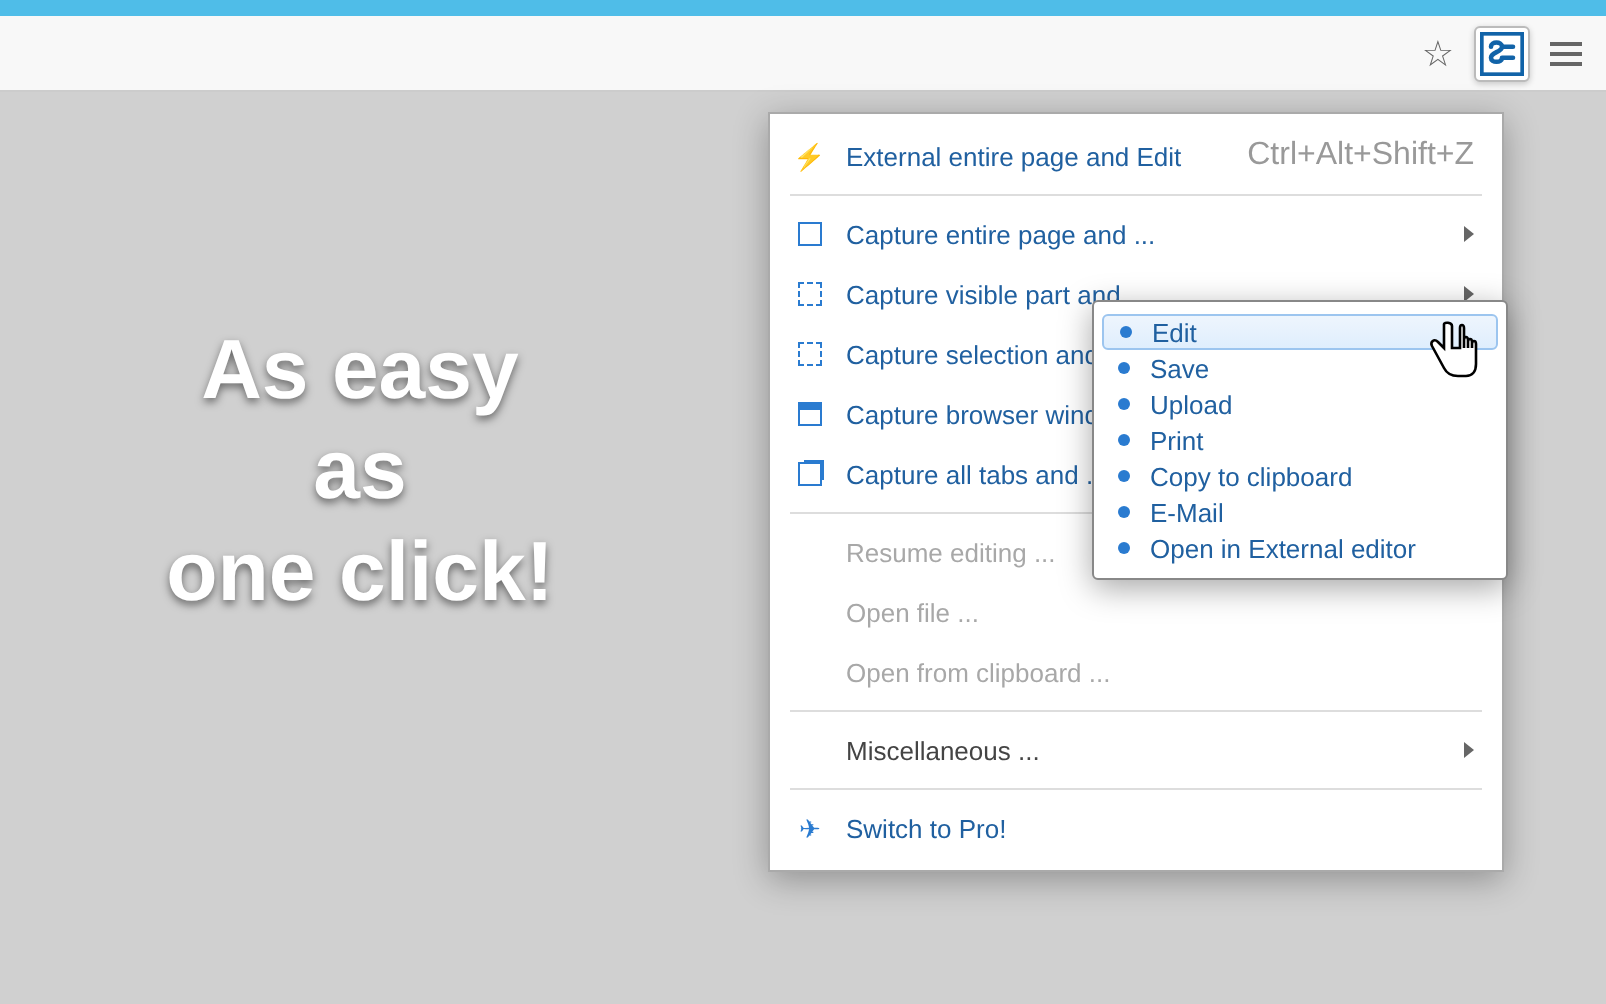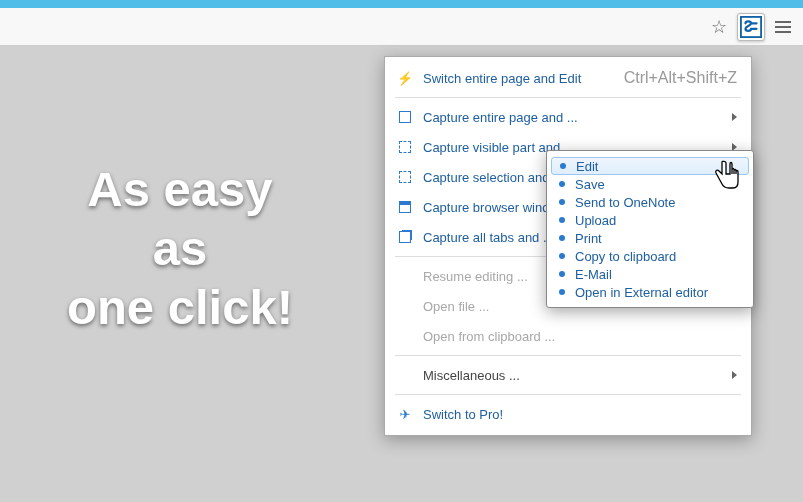--- a/index.html
+++ b/index.html
@@ -48,21 +48,21 @@
     gap: 3px;
   }
   .icon-btn.hamburger span {
     width: 16px; height: 2px; background: #666;
   }
   .tagline {
     position: absolute;
     left: 40px;
     top: 160px;
     color: #fff;
-    font-size: 49px;
+    font-size: 42px;
     font-weight: bold;
     line-height: 1.2;
     text-align: center;
     text-shadow: 0 2px 4px rgba(0,0,0,.5);
     width: 280px;
   }
   .menu {
     position: absolute;
     top: 56px;
     left: 384px;
@@ -177,21 +177,21 @@
 
 <div class="tagline">
   <div>As easy</div>
   <div>as</div>
   <div>one click!</div>
 </div>
 
 <div class="menu">
   <div class="menu-item">
     <span class="mi-icon lightning">⚡</span>
-    <span class="mi-label">Switch entire page and Edit</span>
+    <span class="mi-label">External entire page and Edit</span>
     <span class="mi-kbd">Ctrl+Alt+Shift+Z</span>
   </div>
   <div class="menu-sep"></div>
   <div class="menu-item">
     <span class="mi-icon">
         <span class="sq-icon"></span>
       </span>
     <span class="mi-label">Capture entire page and ...</span>
     <span class="mi-sub"></span>
   </div>
@@ -250,24 +250,20 @@
 </div>
 
 <div class="submenu">
   <div class="sub-item hover">
     <span class="bullet"></span>
     <span>Edit</span>
   </div>
   <div class="sub-item">
     <span class="bullet"></span>
     <span>Save</span>
-  </div>
-  <div class="sub-item">
-    <span class="bullet"></span>
-    <span>Send to OneNote</span>
   </div>
   <div class="sub-item">
     <span class="bullet"></span>
     <span>Upload</span>
   </div>
   <div class="sub-item">
     <span class="bullet"></span>
     <span>Print</span>
   </div>
   <div class="sub-item">

